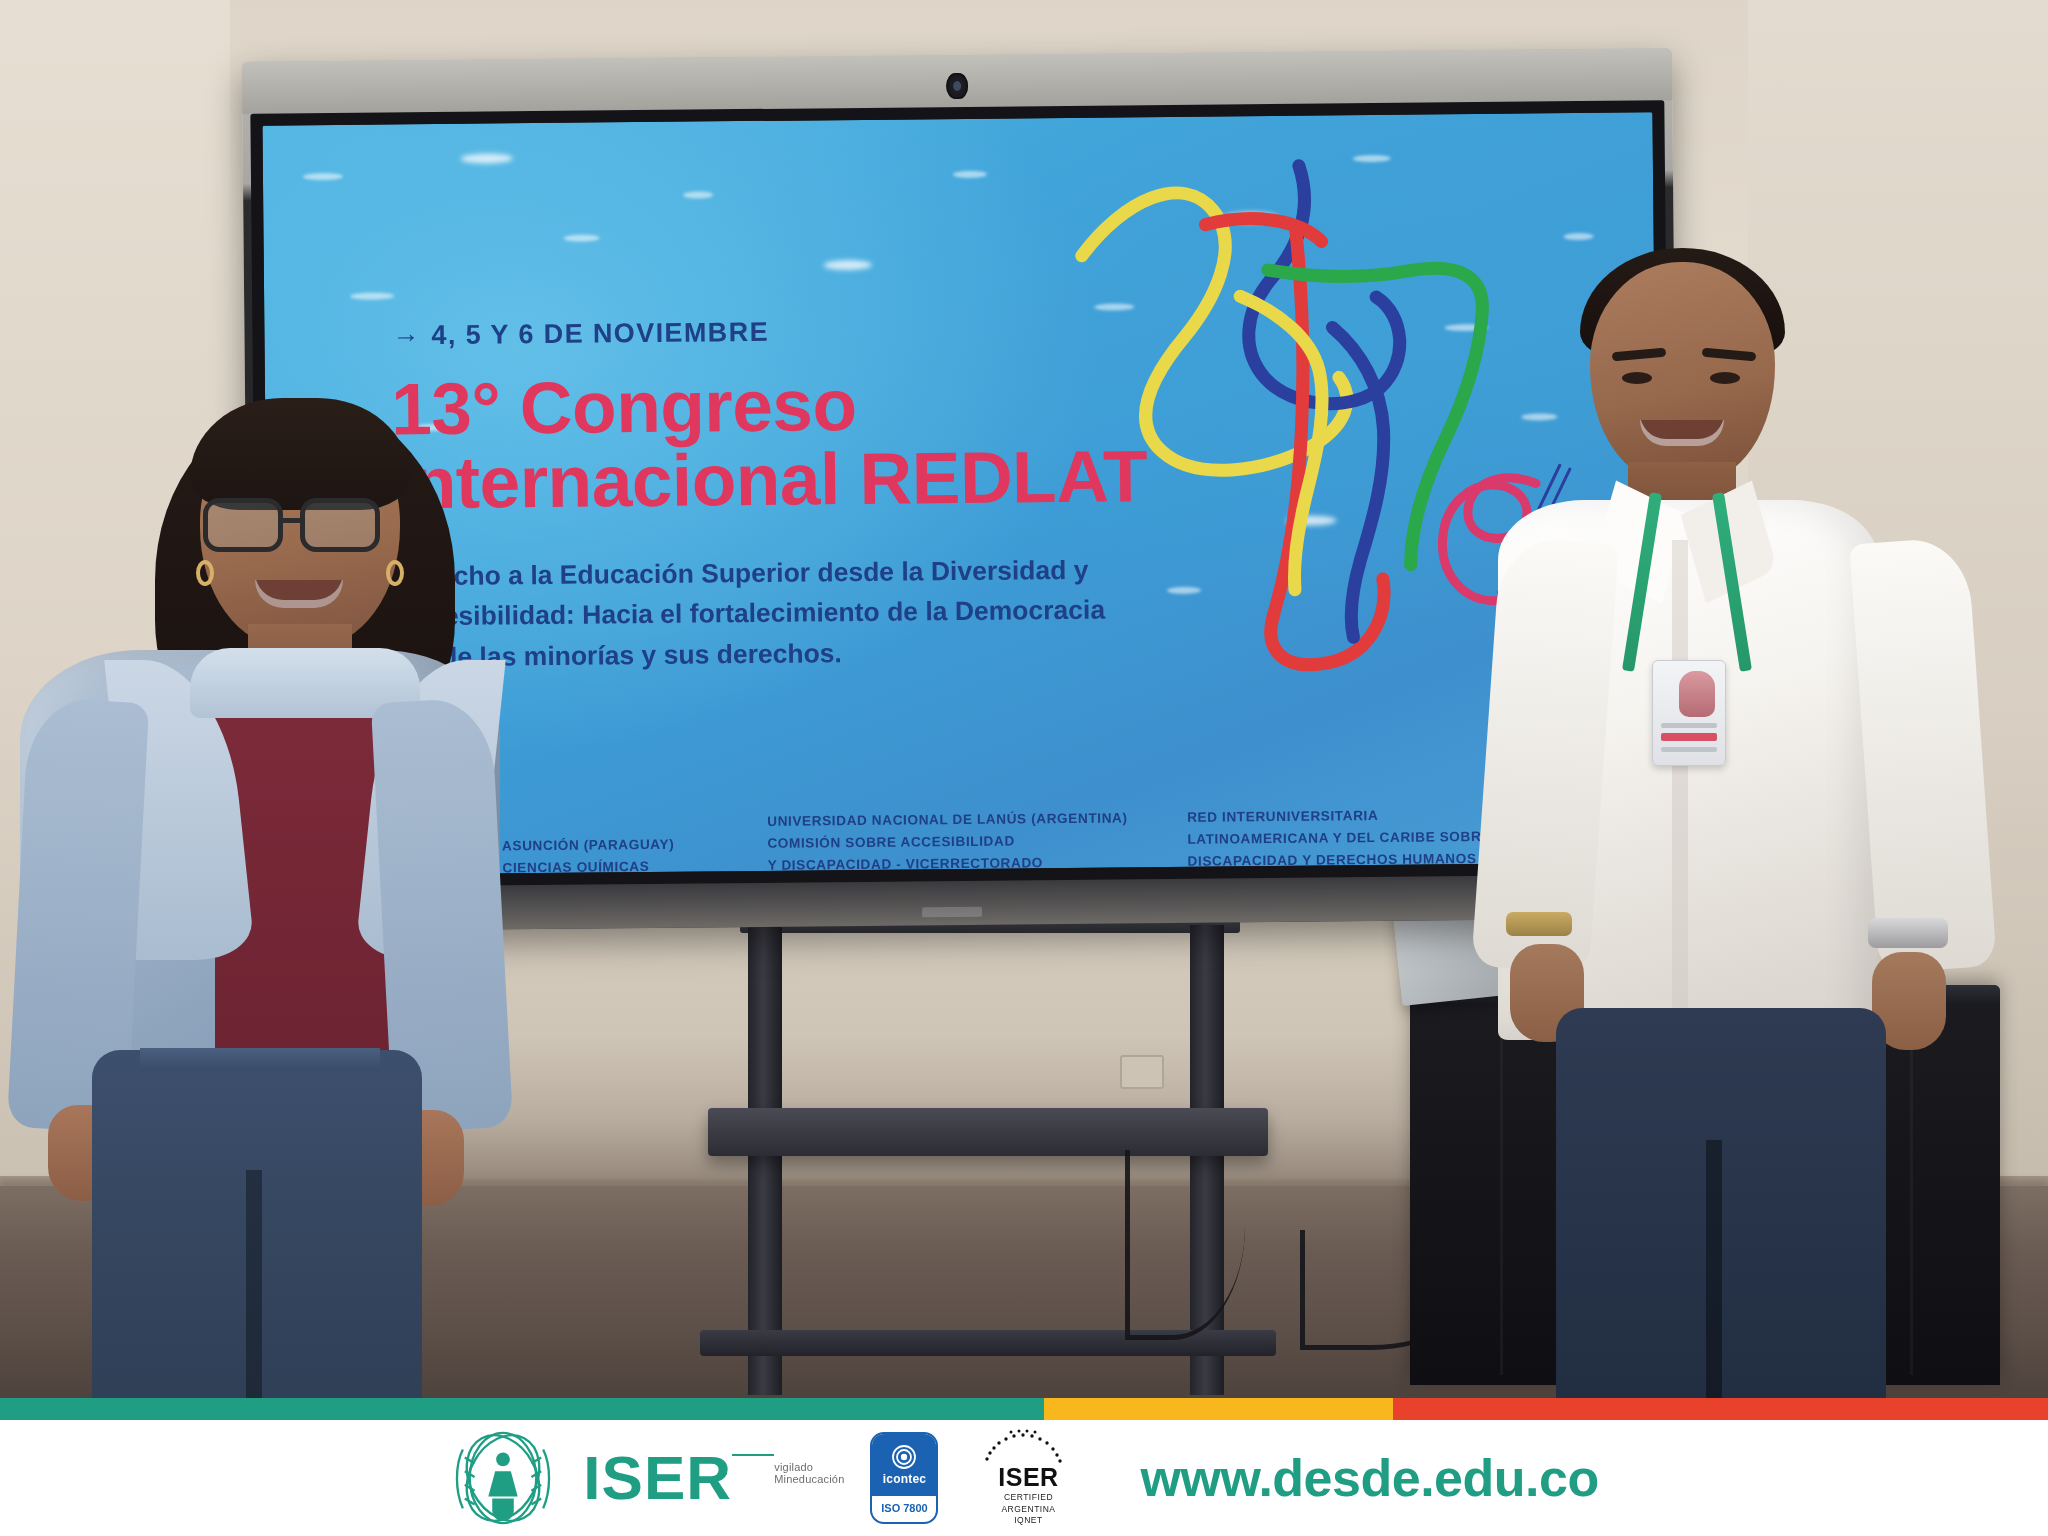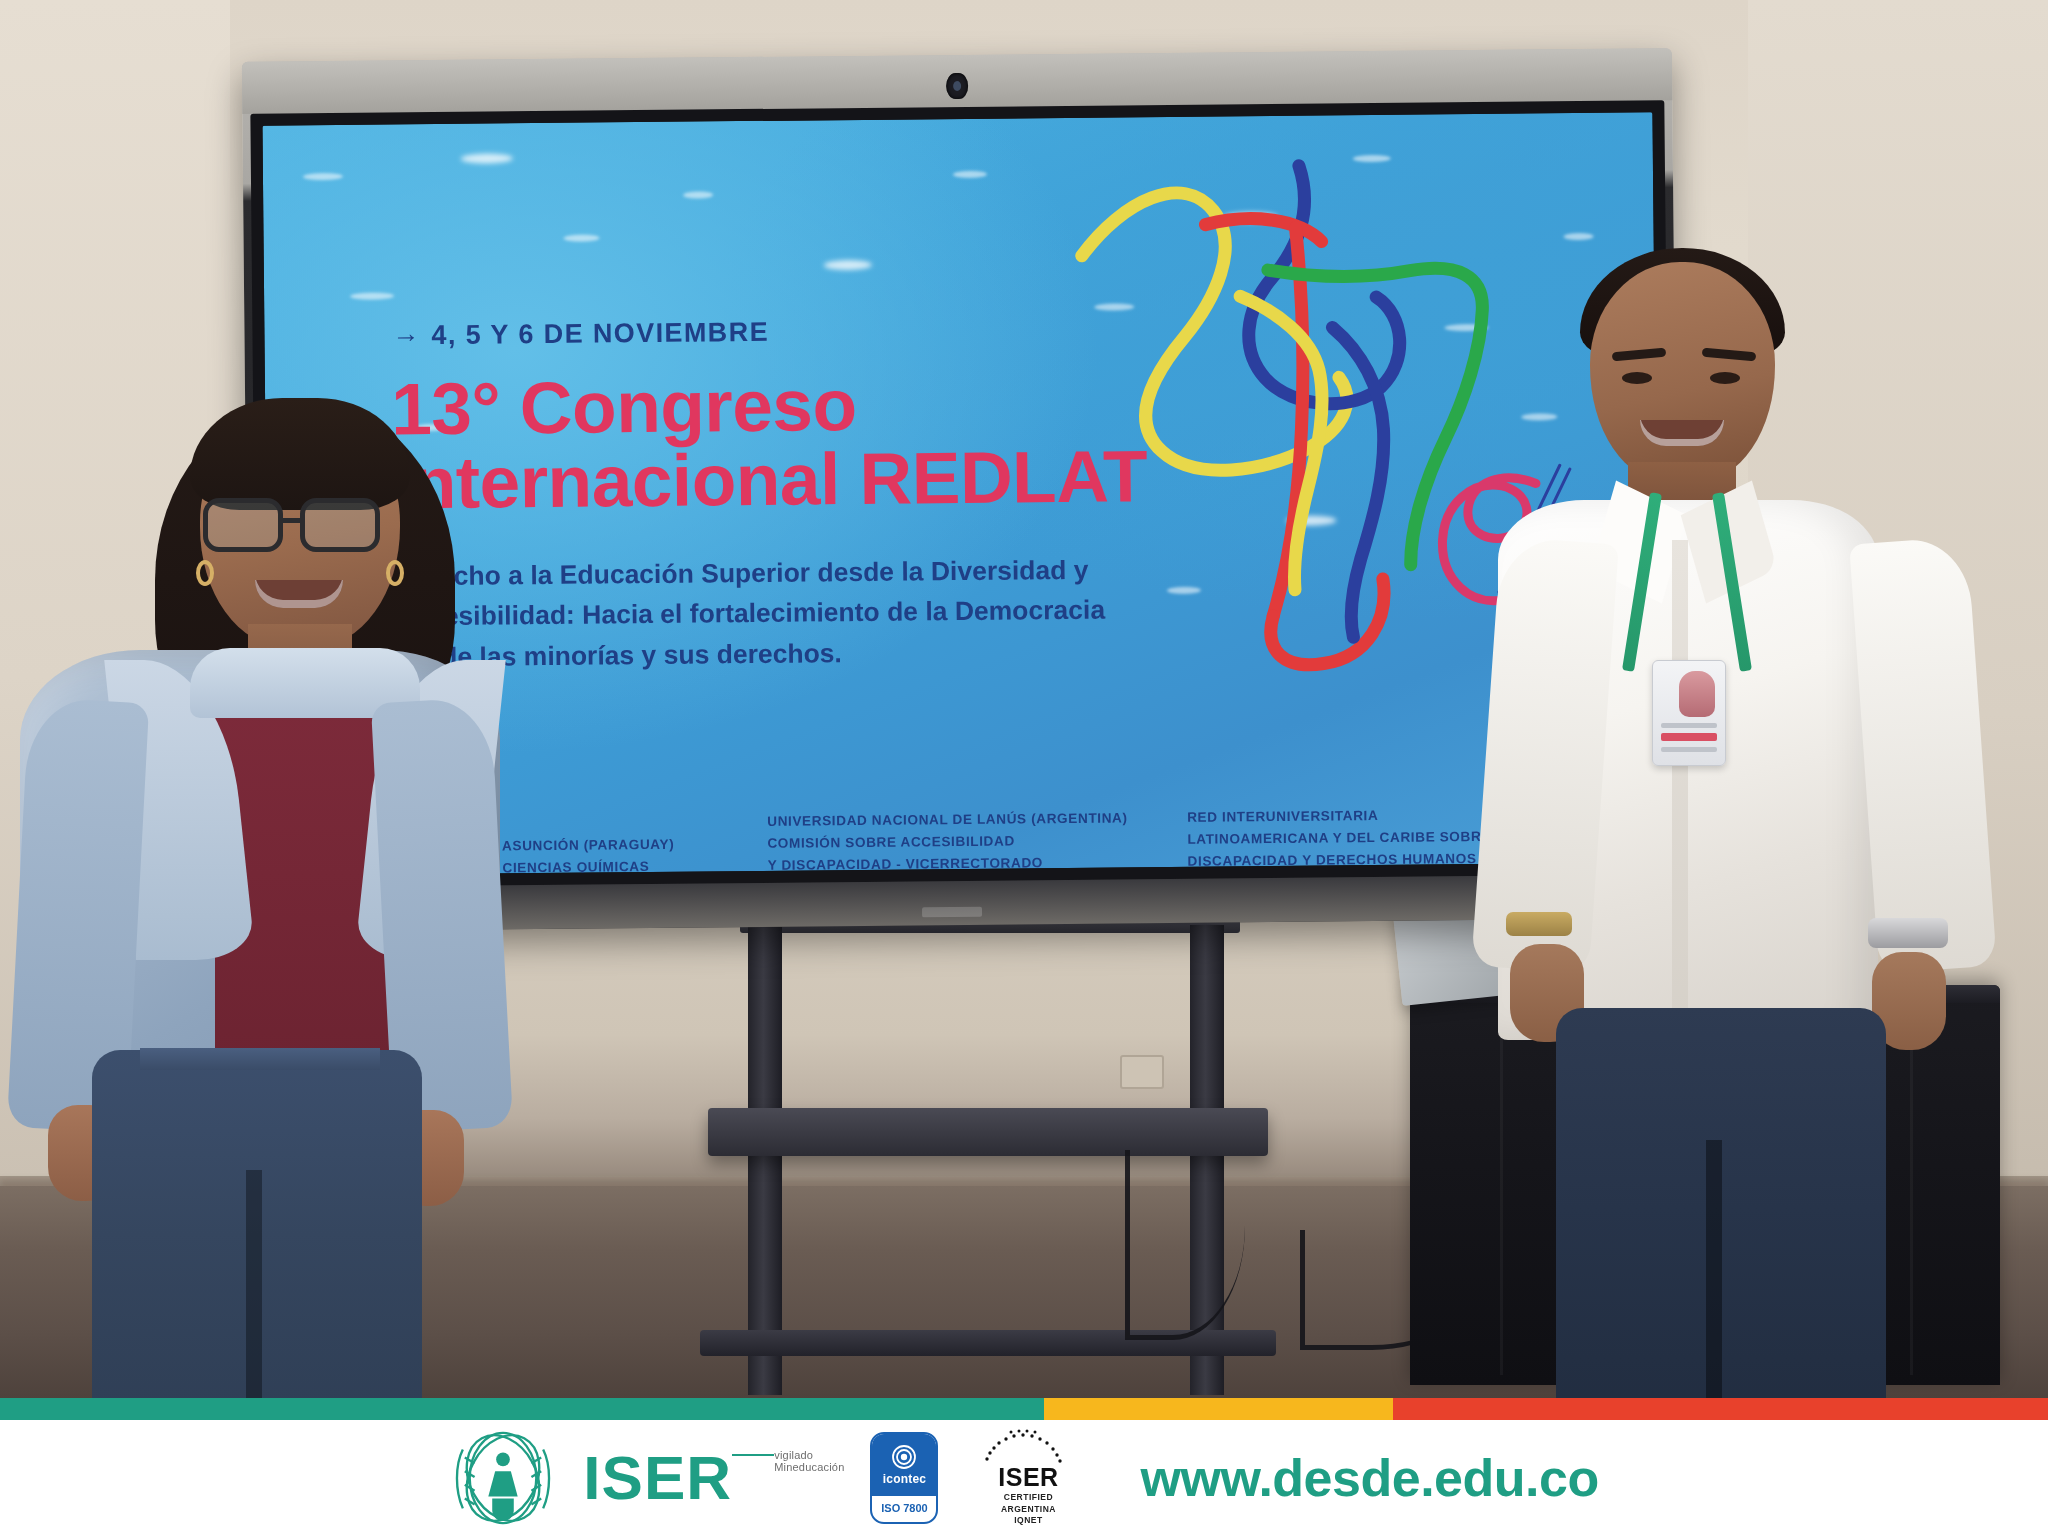--- a/index.html
+++ b/index.html
@@ -221,33 +221,33 @@
   .stripe span { display:block; height:100%; }
 
   .footer { position:absolute; left:0; top:1420px; width:2048px; height:116px;
     background:#ffffff; display:flex; align-items:center; justify-content:center; gap:0; }
   .footer-inner { display:flex; align-items:center; gap:26px; }
 
   .iser-mark { position:relative; width:108px; height:96px; }
   .iser-text { display:flex; flex-direction:row; align-items:flex-start; }
   .iser-word { font-size:62px; font-weight:700; color:#1f9e84; letter-spacing:1px; line-height:.92; }
   .iser-rule { width:100%; height:2px; background:#1f9e84; margin:5px 0 3px; }
-  .iser-sub { font-size:11px; color:#6d6d6d; letter-spacing:.2px; }
+  .iser-sub { font-size:11px; color:#6d6d6d; letter-spacing:.2px;margin-top:12px; }
 
   .icontec { width:68px; height:92px; border:2px solid #1b62b3; border-radius:14px;
     background:#ffffff; display:flex; flex-direction:column; align-items:center; justify-content:flex-start;
     padding-top:6px; overflow:hidden; }
   .icontec-top { width:100%; height:62px; background:#1b62b3; border-radius:9px 9px 0 0;
     display:flex; flex-direction:column; align-items:center; justify-content:center; gap:2px; margin-top:-6px; }
   .icontec-name { color:#fff; font-size:12px; font-weight:700; letter-spacing:.2px; }
   .icontec-iso { font-size:11px; color:#1b62b3; font-weight:600; margin-top:6px; }
 
   .iqnet { display:flex; flex-direction:column; align-items:center; width:128px; }
   .iqnet-word { font-size:25px; font-weight:700; color:#111; letter-spacing:.5px; }
-  .iqnet-sub { font-size:8.5px; font-weight:700; color:#222; letter-spacing:.5px; line-height:1.35; text-align:center; }
+  .iqnet-sub { font-size:8.5px; font-weight:400; color:#222; letter-spacing:.5px; line-height:1.35; text-align:center; }
 
   .url { font-size:52px; font-weight:700; color:#1f9e84; letter-spacing:-.5px; margin-left:22px; }
 </style>
 </head>
 <body>
 
 <div id="stage">
 
   <div class="photo">
 

